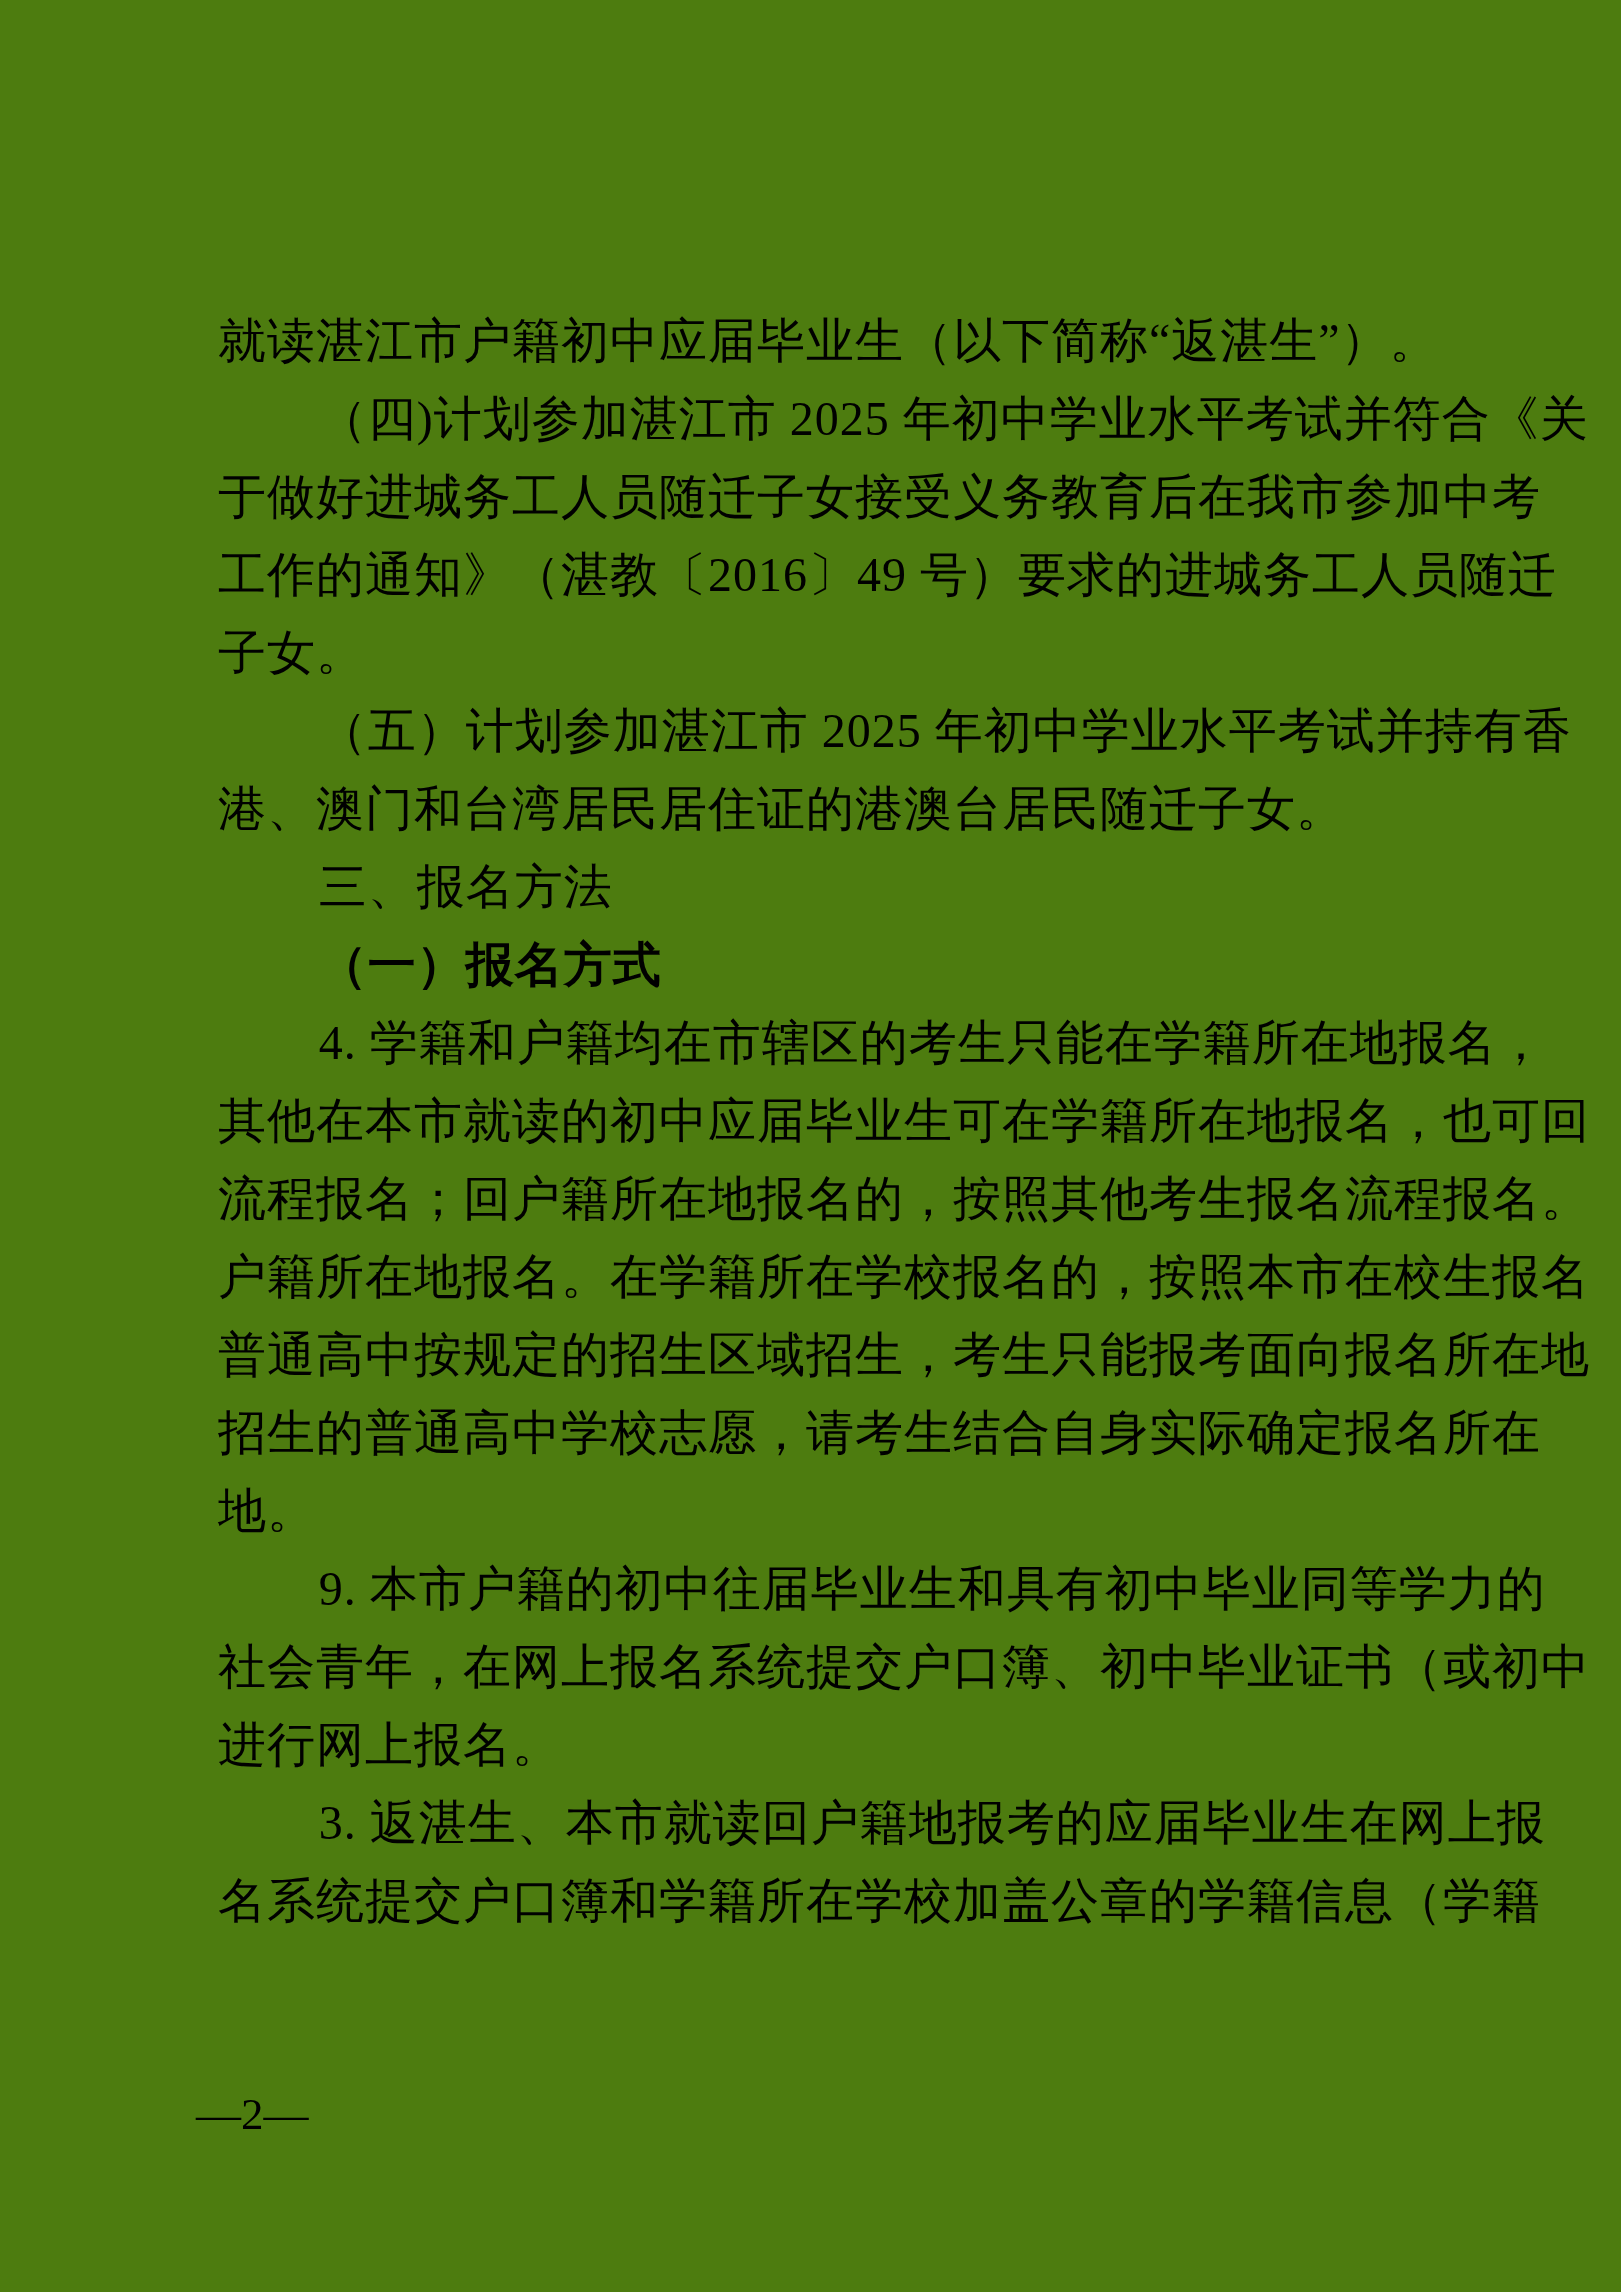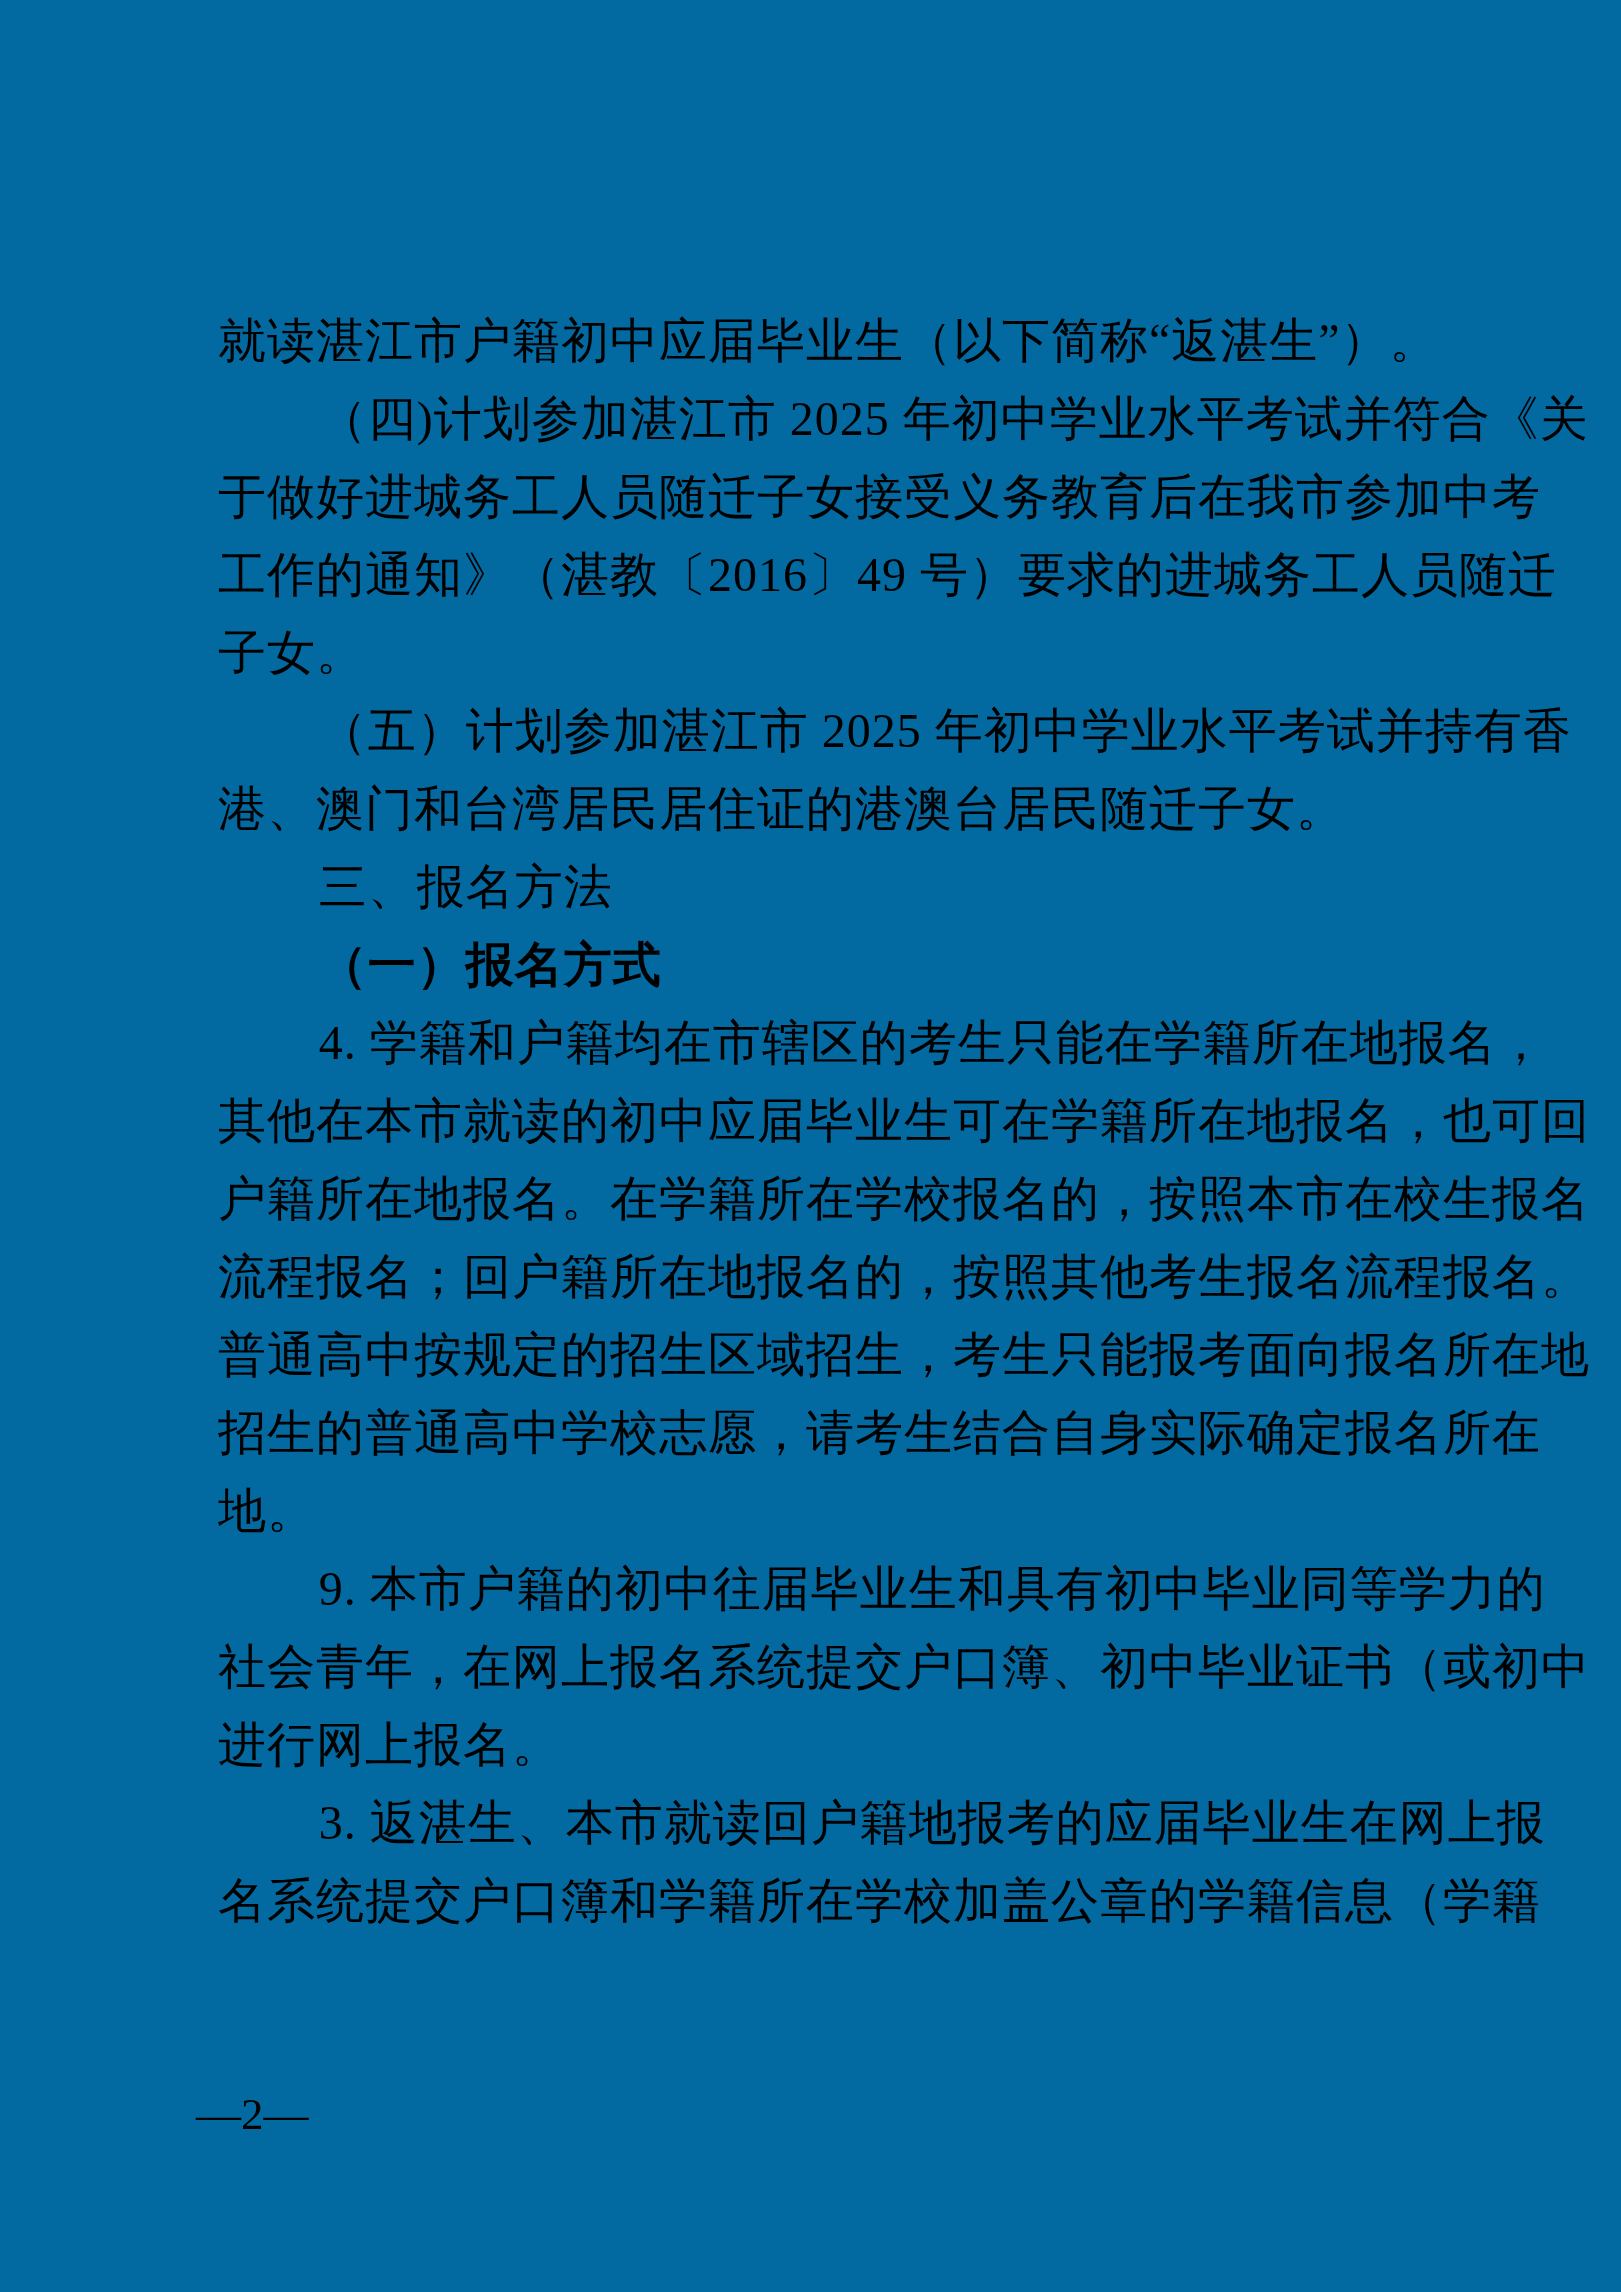--- a/index.html
+++ b/index.html
@@ -4,21 +4,21 @@
 <style>
   html, body {
     margin: 0;
     padding: 0;
     background: #ffffff;
   }
   .page {
     position: relative;
     width: 1621px;
     height: 2293px;
-    background: #0369a1;
+    background: #4d7c0f;
     overflow: hidden;
     font-family: "Liberation Serif", "DejaVu Serif", serif;
     color: #000000;
   }
   .body-text {
     position: absolute;
     left: 218px;
     top: 302px;
     width: 1208px;
     font-size: 48px;
@@ -64,22 +64,22 @@
       <div class="line indent"><span>（四)计划参加湛江市 2025 年初中学业水平考试并符合《关</span></div>
       <div class="line"><span>于做好进城务工人员随迁子女接受义务教育后在我市参加中考</span></div>
       <div class="line"><span>工作的通知》（湛教〔2016〕49 号）要求的进城务工人员随迁</span></div>
       <div class="line"><span>子女。</span></div>
       <div class="line indent"><span>（五）计划参加湛江市 2025 年初中学业水平考试并持有香</span></div>
       <div class="line"><span>港、澳门和台湾居民居住证的港澳台居民随迁子女。</span></div>
       <div class="line indent heading1"><span class="bold">三、报名方法</span></div>
       <div class="line indent subheading"><span>（一）报名方式</span></div>
       <div class="line indent"><span>4. 学籍和户籍均在市辖区的考生只能在学籍所在地报名，</span></div>
       <div class="line"><span>其他在本市就读的初中应届毕业生可在学籍所在地报名，也可回</span></div>
+      <div class="line"><span>流程报名；回户籍所在地报名的，按照其他考生报名流程报名。</span></div>
       <div class="line"><span>户籍所在地报名。在学籍所在学校报名的，按照本市在校生报名</span></div>
-      <div class="line"><span>流程报名；回户籍所在地报名的，按照其他考生报名流程报名。</span></div>
       <div class="line"><span>普通高中按规定的招生区域招生，考生只能报考面向报名所在地</span></div>
       <div class="line"><span>招生的普通高中学校志愿，请考生结合自身实际确定报名所在</span></div>
       <div class="line"><span>地。</span></div>
       <div class="line indent"><span>9. 本市户籍的初中往届毕业生和具有初中毕业同等学力的</span></div>
       <div class="line"><span>社会青年，在网上报名系统提交户口簿、初中毕业证书（或初中</span></div>
       <div class="line"><span class="bold">进行网上报名</span><span>。</span></div>
       <div class="line indent"><span>3. 返湛生、本市就读回户籍地报考的应届毕业生在网上报</span></div>
       <div class="line"><span>名系统提交户口簿和学籍所在学校加盖公章的学籍信息（学籍</span></div>
     </main>
   <div class="footer">—2—</div>

